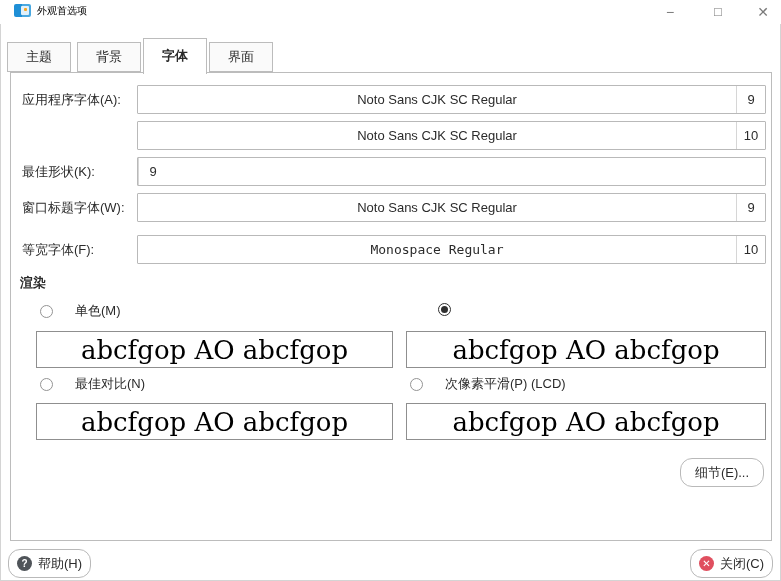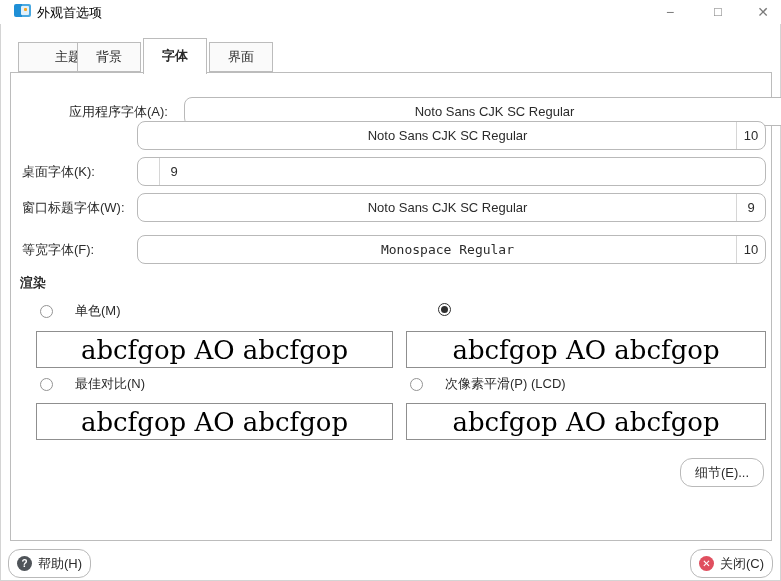--- a/index.html
+++ b/index.html
@@ -21,66 +21,66 @@
     border-radius:2px;
   }
   .app-icon .page {
     position:absolute; right:2px; top:2px; width:8px; height:9px;
     background:#dff0fb; border-radius:1px;
   }
   .app-icon .dot {
     position:absolute; right:4px; top:4px; width:3px; height:3px;
     background:#f5a623; border-radius:1px;
   }
-  .win-title { position:absolute; left:37px; top:4px; font-size:13px; color:#000; }
+  .win-title { position:absolute; left:37px; top:4px; font-size:10px; color:#000; }
   .ctrl {
     position:absolute; top:0; width:26px; height:23px;
     display:flex; align-items:center; justify-content:center;
     color:#7a7a7a; cursor:default;
   }
   .ctrl.min { left:657px; font-size:14px; }
   .ctrl.max { left:705px; font-size:13px; }
   .ctrl.cls { left:750px; font-size:14px; }
 
   
   .tab {
     position:absolute; top:42px; height:30px; width:64px;
     line-height:28px; text-align:center;
     background:#fafafa; border:1px solid #bcbcbc; z-index:1;
   }
-  .tab.t0 { left:18px;text-align:right; }
+  .tab.t0 { left:7px; }
   .tab.t1 { left:77px; }
   .tab.t2 { left:143px; }
   .tab.t3 { left:209px; }
   .tab.active {
     top:38px; height:36px; line-height:34px; background:#fff;
     border-bottom:none; font-weight:bold; z-index:3;
   }
 
   
   .frame {
     position:absolute; left:10px; top:72px; width:762px; height:469px;
     border:1px solid #bcbcbc; background:#fff; z-index:0;
   }
 
   
   .font-label { position:absolute; left:22px; height:29px; line-height:29px; z-index:2; }
   .font-btn {
     position:absolute; left:137px; width:629px; height:29px;
-    border:1px solid #b9b9b9; border-radius:8px; background:#fff;
-    display:flex; align-items:center; z-index:2; cursor:default;padding-left:21px;
+    border:1px solid #b9b9b9; border-radius:1px; background:#fff;
+    display:flex; align-items:center; z-index:2; cursor:default;
   }
   .font-name { flex:1; text-align:center; color:#2b2b2b; }
   .font-size {
     width:29px; align-self:stretch; display:flex; align-items:center; justify-content:center;
     border-left:1px solid #d6d6d6;
   }
   .medium .font-name { font-weight:bold; }
   .mono .font-name { font-family:"DejaVu Sans Mono","Liberation Mono",monospace; }
-  .rt0 { top:97px;margin-left:47px; } .rt1 { top:121px; } .rt2 { top:157px; } .rt3 { top:193px; } .rt4 { top:235px; }
+  .rt0 { top:85px; } .rt1 { top:121px; } .rt2 { top:157px; } .rt3 { top:193px; } .rt4 { top:235px; }
 
   
   .section-label { position:absolute; left:20px; top:274px; font-weight:bold; z-index:2; }
   .radio-opt { position:absolute; height:16px; display:flex; align-items:center; gap:22px; z-index:2; cursor:default; }
   .o0 { left:40px;  top:303px; }
   .o1 { left:410px; top:303px;flex-direction:column; }
   .o2 { left:40px;  top:376px; }
   .o3 { left:410px; top:376px; }
   .radio {
     width:13px; height:13px; border-radius:50%;
@@ -148,21 +148,21 @@
   <div class="font-btn rt0">
     <span class="font-name">Noto Sans CJK SC Regular</span>
     <span class="font-size">9</span>
   </div>
 
   <div class="font-btn rt1">
     <span class="font-name">Noto Sans CJK SC Regular</span>
     <span class="font-size">10</span>
   </div>
 
-  <span class="font-label rt2">桌面字体(K):</span>
+  <span class="font-label rt2">最佳形状(K):</span>
   <div class="font-btn rt2 medium">
     <span class="font-size">9</span>
   </div>
 
   <span class="font-label rt3">窗口标题字体(W):</span>
   <div class="font-btn rt3">
     <span class="font-name">Noto Sans CJK SC Regular</span>
     <span class="font-size">9</span>
   </div>
 

